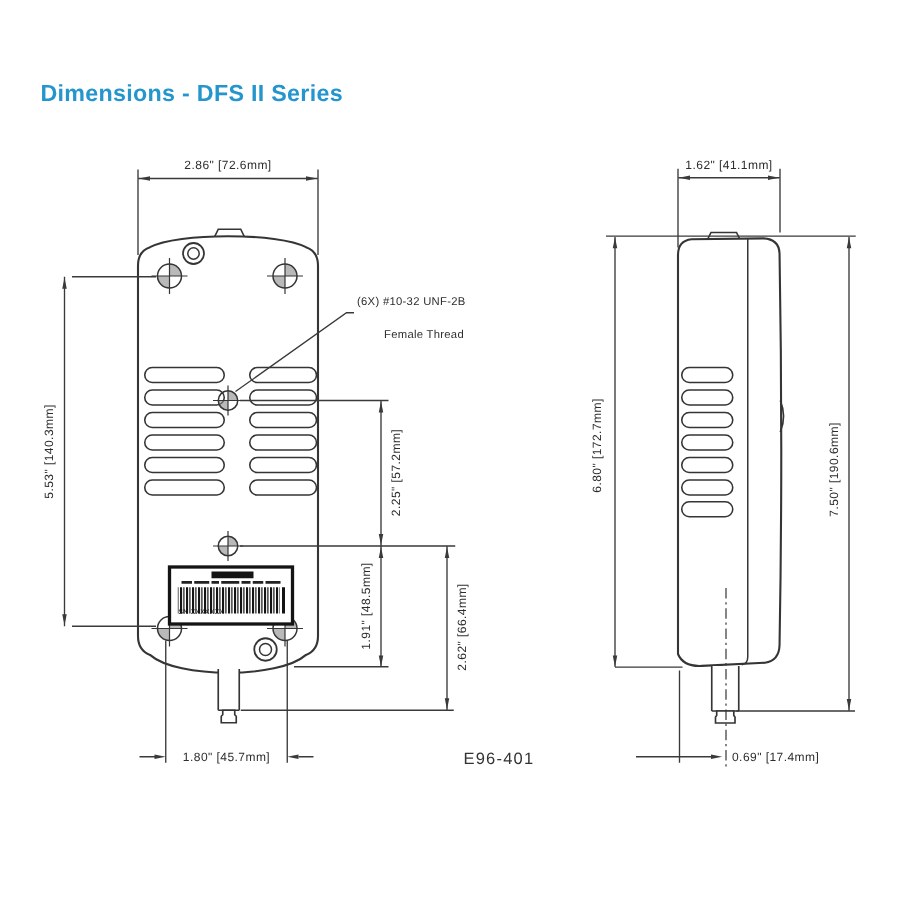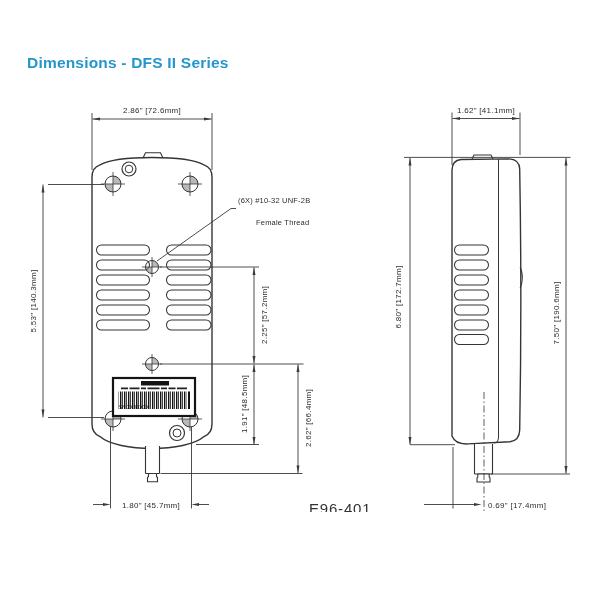--- a/index.html
+++ b/index.html
@@ -6,21 +6,21 @@
   #stage{position:relative;width:600px;height:512px;background:#ffffff;overflow:hidden;
          font-family:"Liberation Sans",sans-serif;}
   #drawing{position:absolute;left:0;top:0;}
   .title{position:absolute;left:27px;top:54px;font-size:15.5px;font-weight:bold;
          color:#2596cd;letter-spacing:.2px;white-space:nowrap;}
   .dim{position:absolute;font-size:8px;color:#2d2d2d;white-space:nowrap;letter-spacing:.3px;}
   .hdim{transform:translate(-50%,-50%);}
   .vdim{transform:translate(-50%,-50%) rotate(-90deg);}
   .ldim{transform:translate(0,-50%);}
   .note{position:absolute;font-size:7.5px;color:#2d2d2d;white-space:nowrap;letter-spacing:.2px;}
-  .dwgno{position:absolute;font-size:15px;color:#333;letter-spacing:.8px;white-space:nowrap;}
+  .dwgno{position:absolute;font-size:11px;color:#333;letter-spacing:.8px;white-space:nowrap;}
   .sn{position:absolute;font-size:4.5px;color:#111;white-space:nowrap;letter-spacing:.2px;}
 </style>
 </head>
 <body>
 
 <div id="stage">
 
   <svg id="drawing" width="600" height="600" viewBox="0 0 600 600">
     <defs>
       <pattern id="bc" width="4" height="18" patternUnits="userSpaceOnUse">

